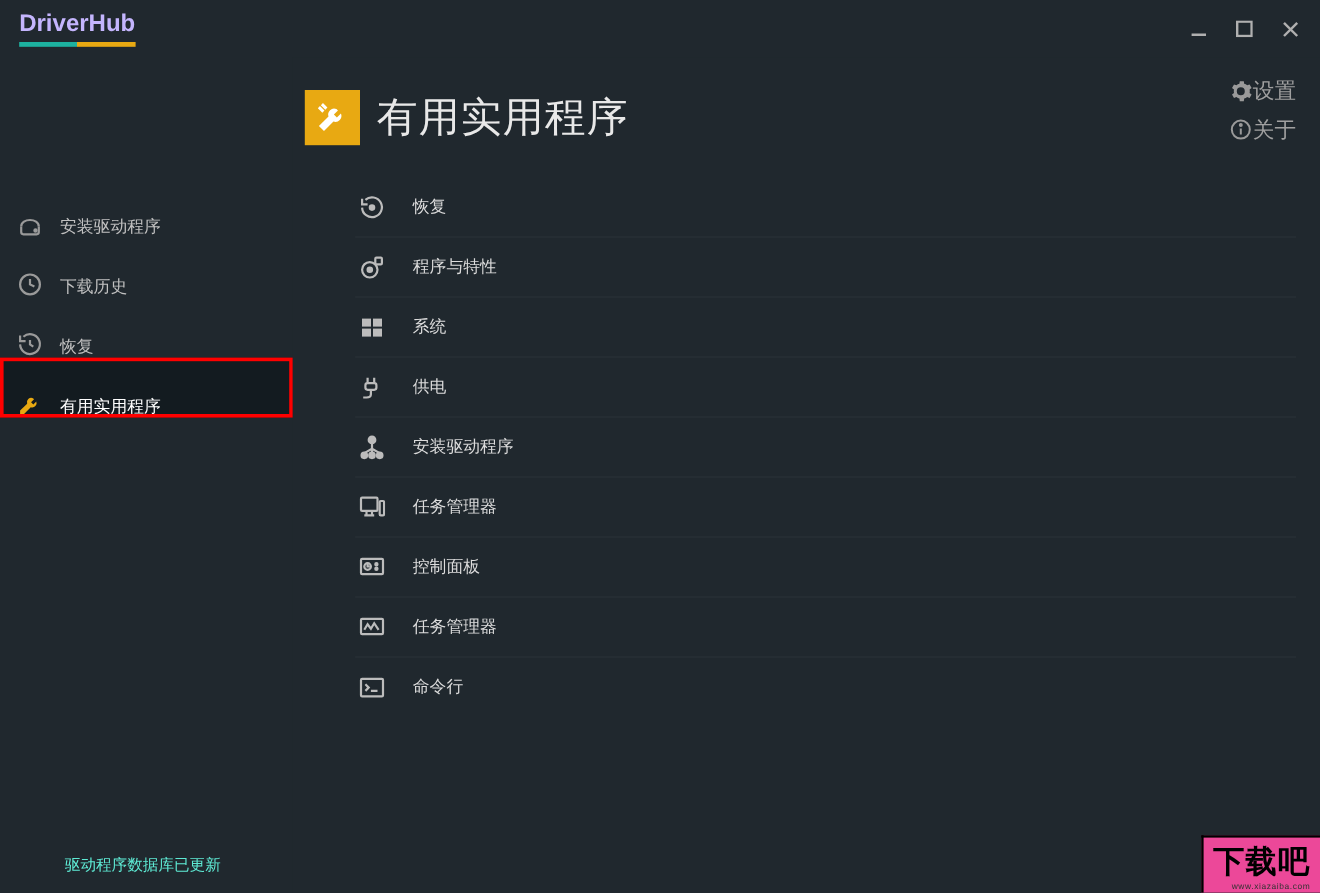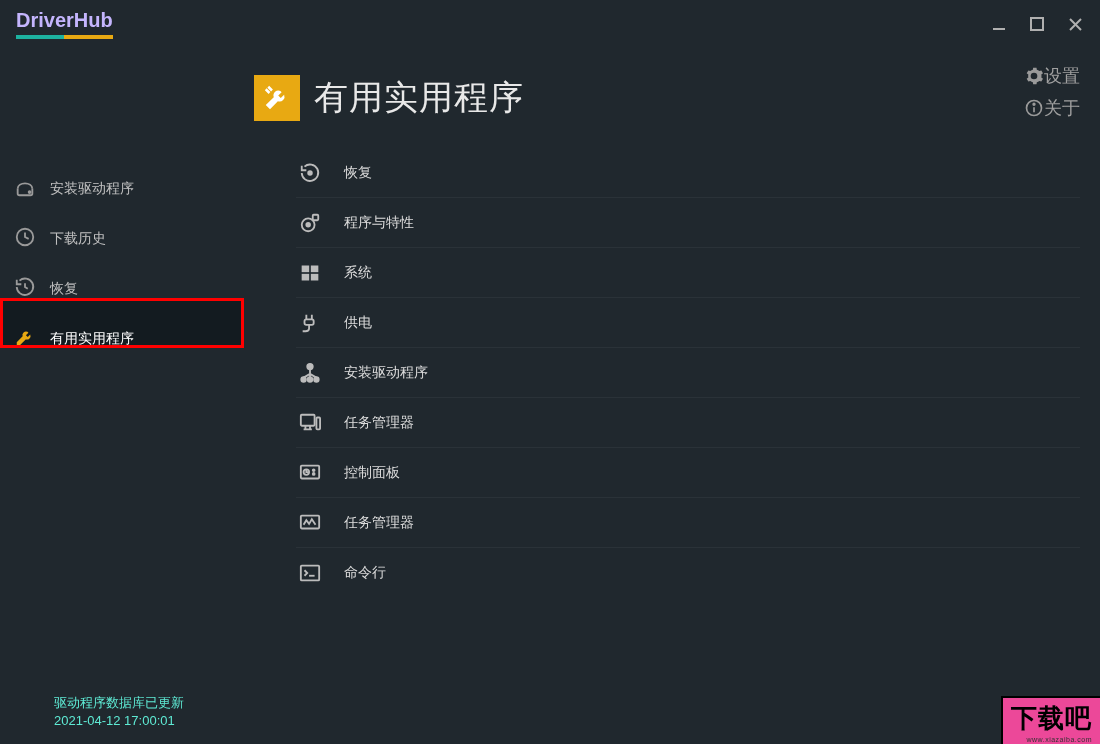--- a/index.html
+++ b/index.html
@@ -238,21 +238,20 @@
       <div class="icon-slot">
         <svg width="22" height="22" viewBox="0 0 24 24" fill="#e8a912">
           <path d="M14.7 6.3a4 4 0 0 0-5.3 5L3 17.6V21h3.4l6.3-6.4a4 4 0 0 0 5-5.3l-2.7 2.7-2-2 2.7-2.7z"></path>
         </svg>
       </div>
       <div class="label">有用实用程序</div>
     </div>
 
     <div class="sidebar-footer">
       <div>驱动程序数据库已更新</div>
-      <div>2021-04-12 17:00:01</div>
     </div>
   </div>
 
   <div class="content">
     <div class="header-row">
       <div class="page-title">
         <div class="page-title-icon">
           <svg width="30" height="30" viewBox="0 0 24 24" fill="#fff">
             <path d="M14.7 6.3a4 4 0 0 0-5.3 5L3 17.6 6.4 21l6.3-6.4a4 4 0 0 0 5-5.3l-2.7 2.7-2-2 2.7-2.7z"></path>
             <path d="M5 3 L8 6 M3 5 L6 8" stroke="#fff" stroke-width="2"></path>

